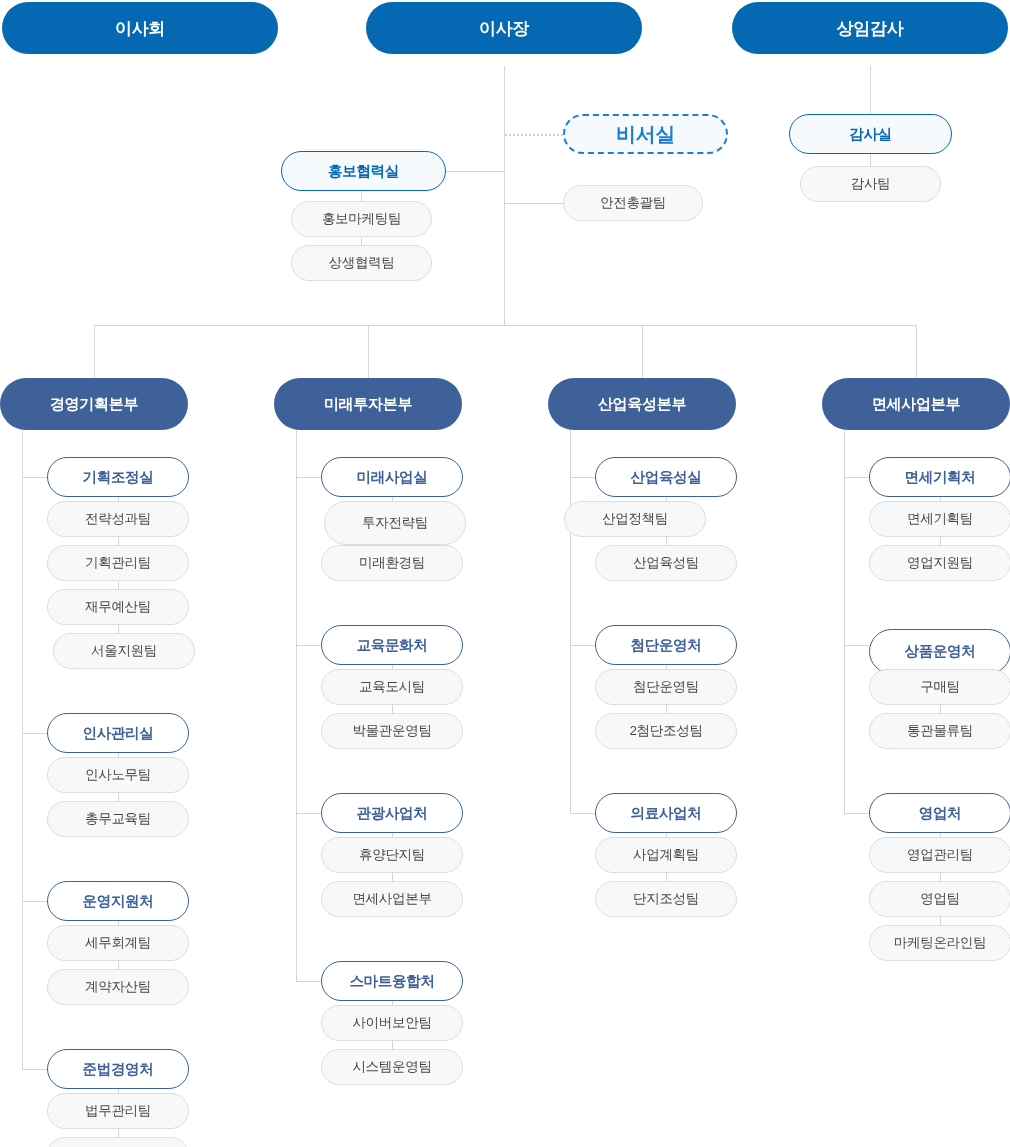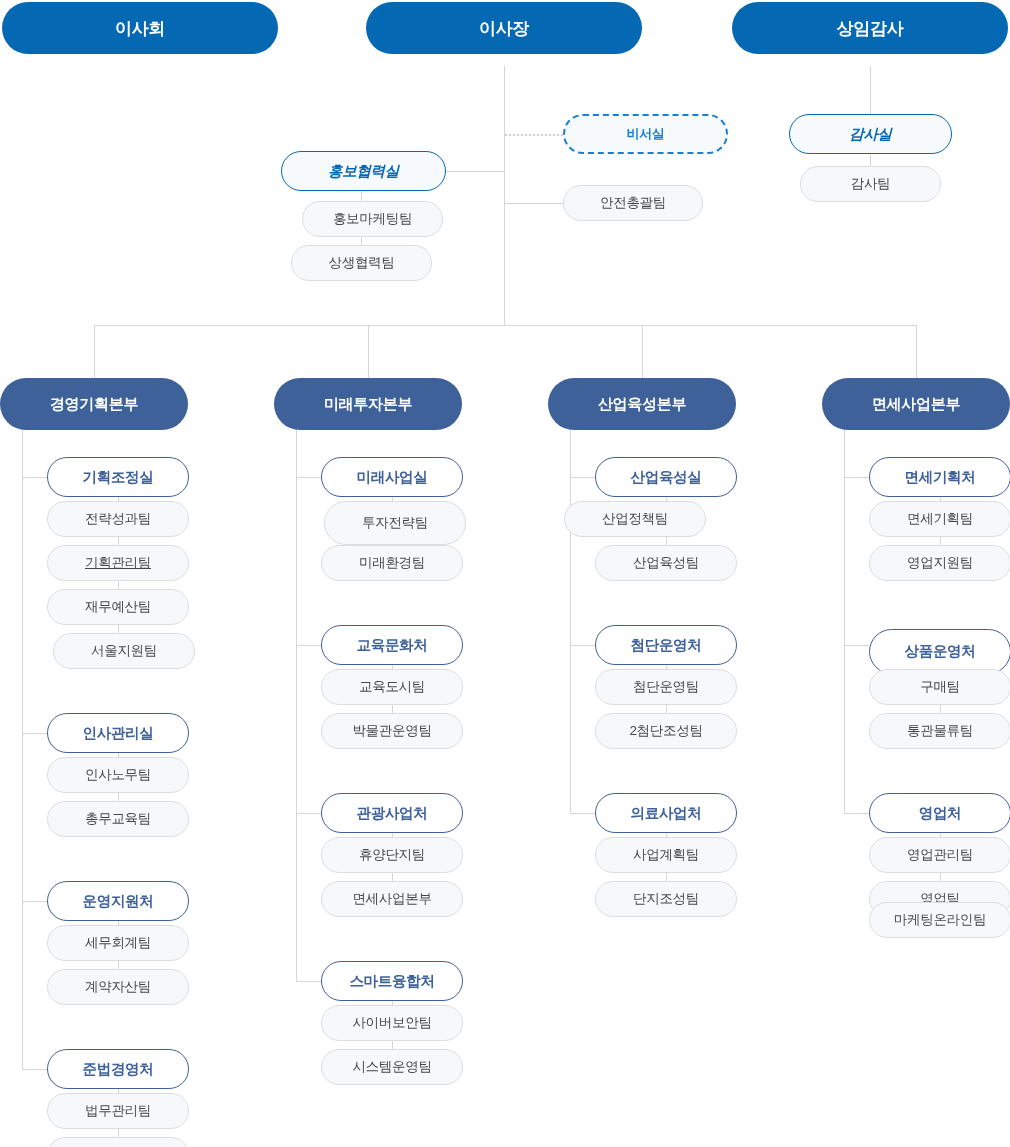--- a/index.html
+++ b/index.html
@@ -81,29 +81,28 @@
   }
 
   
   .node-office-bright {
     background: #f7fafd;
     border: 1.8px solid #0568b3;
     color: #0568b3;
     font-size: 14.5px;
     font-weight: bold;
     height: 40px;
-    font-style: italic;
   }
 
   
   .node-dashed {
     background: #f7fafd;
     border: 2px dashed #1a7fd4;
     color: #1a7fd4;
-    font-size: 13px;
+    font-size: 20px;
     font-weight: bold;
     height: 40px;
   }
 
   
   .node-team {
     background: #f7f8fa;
     border: 1px solid #dcdde0;
     color: #444749;
     font-size: 13.5px;
@@ -161,21 +160,21 @@
   </div>
 
   <div class="node node-team" style="left:800px; top:166px; width:141px;">
     <span>감사팀</span>
   </div>
 
   <div class="node node-office-bright" style="left:281px; top:151px; width:165px;">
     <span>홍보협력실</span>
   </div>
 
-  <div class="node node-team" style="left:302px; top:201px; width:141px;">
+  <div class="node node-team" style="left:291px; top:201px; width:141px;">
     <span>홍보마케팅팀</span>
   </div>
 
   <div class="node node-team" style="left:291px; top:245px; width:141px;">
     <span>상생협력팀</span>
   </div>
 
   <div id="divisions-layer">
       <div class="ln ln-v" style="left: 844px; top: 424px; width: 1px; height: 389px;"></div>
       <div class="ln ln-v" style="left: 940px; top: 917px; width: 1px; height: 8px;"></div>
@@ -228,21 +227,21 @@
       <div class="ln ln-h" style="left: 22px; top: 477px; width: 25px; height: 1px;"></div>
       <div class="node node-division" style="left: 0px; top: 378px; width: 188px; height: 52px;">
         <span>경영기획본부</span>
       </div>
       <div class="node node-office" style="left: 47px; top: 457px; width: 142px; height: 40px;">
         <span>기획조정실</span>
       </div>
       <div class="node node-team" style="left: 47px; top: 501px; width: 142px; height: 36px;">
         <span>전략성과팀</span>
       </div>
-      <div class="node node-team" style="left: 47px; top: 545px; width: 142px; height: 36px; text-decoration: underline;">
+      <div class="node node-team" style="left: 47px; top: 545px; width: 142px; height: 36px;">
         <span>기획관리팀</span>
       </div>
       <div class="node node-team" style="left: 47px; top: 589px; width: 142px; height: 36px;">
         <span>재무예산팀</span>
       </div>
       <div class="node node-team" style="left: 53px; top: 633px; width: 142px; height: 36px;">
         <span>서울지원팀</span>
       </div>
       <div class="node node-office" style="left: 47px; top: 713px; width: 142px; height: 40px;">
         <span>인사관리실</span>
@@ -363,18 +362,18 @@
       </div>
       <div class="node node-office" style="left: 869px; top: 793px; width: 142px; height: 40px;">
         <span>영업처</span>
       </div>
       <div class="node node-team" style="left: 869px; top: 837px; width: 142px; height: 36px;">
         <span>영업관리팀</span>
       </div>
       <div class="node node-team" style="left: 869px; top: 881px; width: 142px; height: 36px;">
         <span>영업팀</span>
       </div>
-      <div class="node node-team" style="left: 869px; top: 902px; width: 142px; height: 36px;">
+      <div class="node node-team" style="left: 869px; top: 925px; width: 142px; height: 36px;">
         <span>마케팅온라인팀</span>
       </div>
     </div>
 
 </div>
 
 </body></html>

